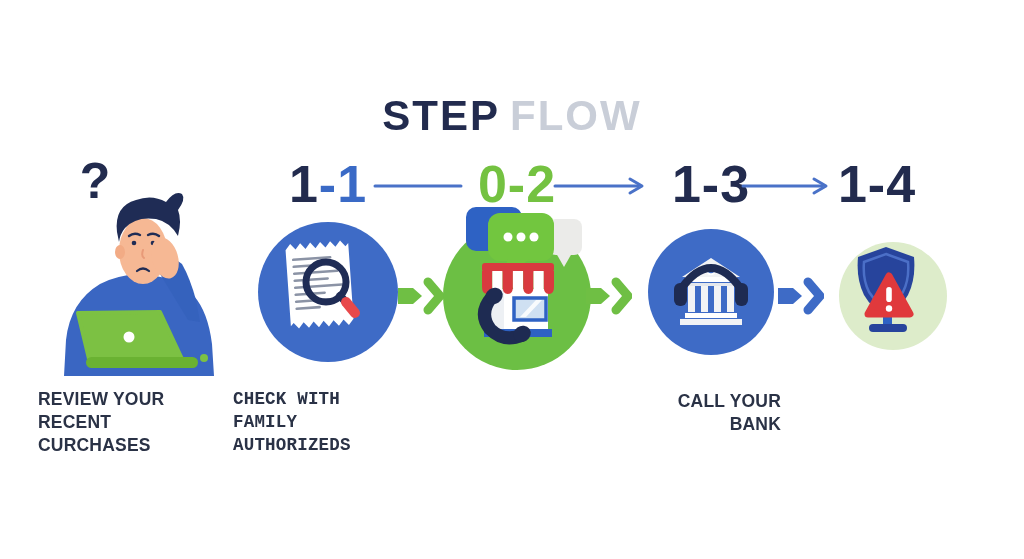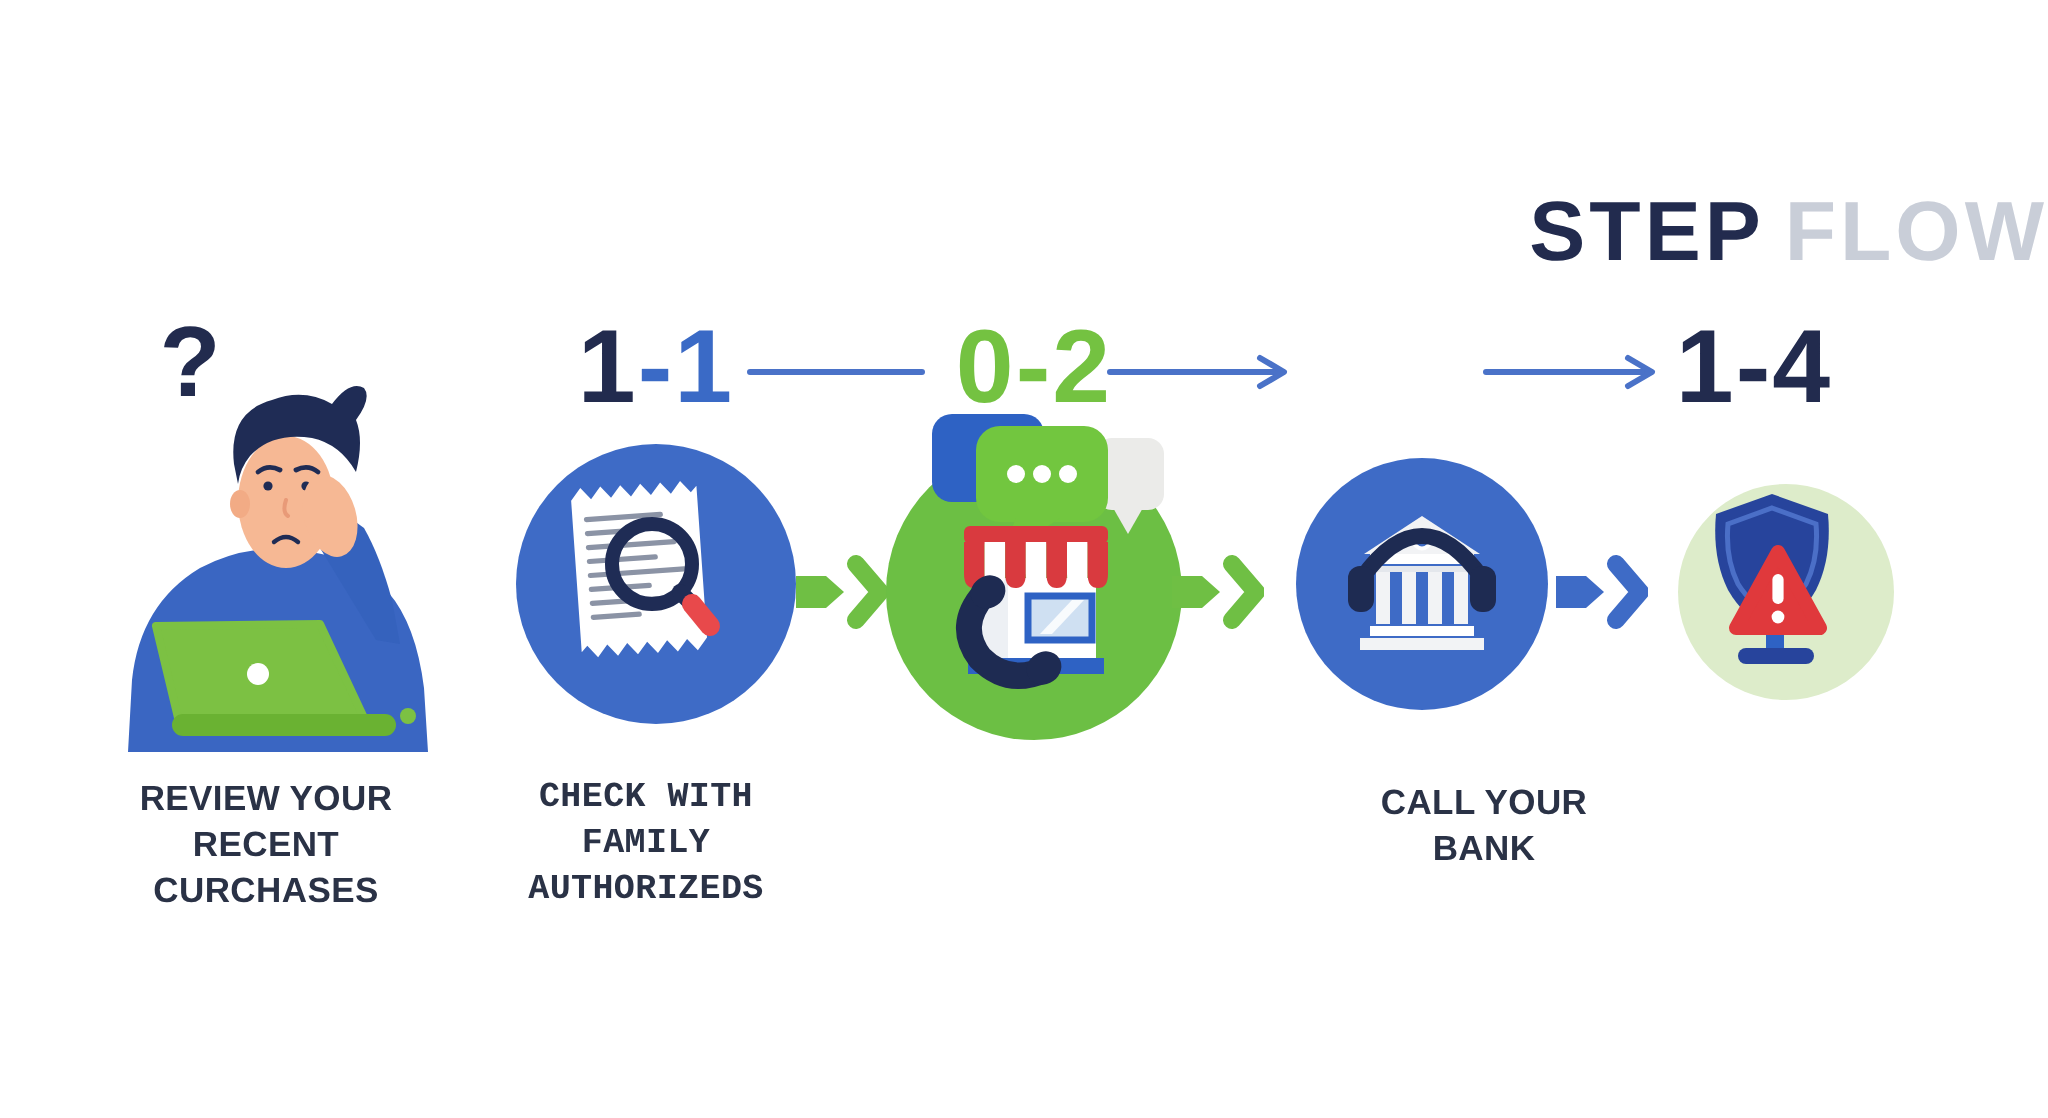--- a/index.html
+++ b/index.html
@@ -2,21 +2,21 @@
 <html><head>
 <meta charset="utf-8">
 <style>
   html,body{margin:0;padding:0;background:#ffffff;}
   .canvas{
     position:relative;width:1024px;height:559px;background:#ffffff;overflow:hidden;
     font-family:"Liberation Sans", sans-serif;
   }
   
   .title{
-    position:absolute;left:0;top:92px;width:1024px;text-align:right;
+    position:absolute;left:0;top:92px;width:1024px;text-align:center;
     font-size:42px;font-weight:800;letter-spacing:2px;margin:0;
   }
   .t-primary{color:#222b4e;}
   .t-secondary{color:#c9ced8;margin-left:10px;}
 
   
   .qmark{
     position:absolute;left:70px;top:152px;width:50px;text-align:center;
     font-size:50px;font-weight:800;color:#222b4e;
   }
@@ -29,28 +29,28 @@
   .num-navy{color:#222b4e;}
   .num-blue{color:#3a6ac6;}
   .num-green{color:#74c241;}
   .pos-n1{left:258px;} .pos-n2{left:447px;text-align:center;} .pos-n3{left:641px;} .pos-n4{left:807px;}
 
   
   .abs{position:absolute;}
 
   
   .caption{
-    position:absolute;top:388px;width:180px;text-align:center;
+    position:absolute;top:388px;width:180px;
     font-size:17.5px;font-weight:700;color:#2a3246;line-height:1.32;
     letter-spacing:0.2px;white-space:pre-line;
   }
   .cap-intro{left:38px;width:190px;}
   .cap-s1{left:233px;font-family:Liberation Mono, monospace;}
   .cap-s2{left:427px;top:390px;}
-  .cap-s3{left:677px;width:130px;text-align:center;top:390px;}
+  .cap-s3{left:651px;width:130px;text-align:right;top:390px;}
   .cap-s4{left:808px;}
 </style>
 </head>
 <body>
 
 <div class="canvas">
 
   <h1 class="title"><span class="t-primary">STEP</span><span class="t-secondary">FLOW</span></h1>
 
   <div class="qmark">?</div>
@@ -79,20 +79,21 @@
 
     <path d="M50 169 L132 168 L155 217 L62 219 Z" fill="#7cc143" stroke="#7cc143" stroke-width="4" stroke-linejoin="round"></path>
     <circle cx="101" cy="193" r="5.5" fill="#ffffff"></circle>
 
     <rect x="58" y="213" width="112" height="11" rx="5.5" fill="#6ab232"></rect>
     <circle cx="176" cy="214" r="4" fill="#7cc143"></circle>
   </svg>
 
   <div class="stepnum pos-n1"><span class="num-navy">1</span><span class="num-blue">-1</span></div>
   <div class="stepnum pos-n2"><span class="num-green">0</span><span class="num-green">-2</span></div>
+  <div class="stepnum pos-n3"><span class="num-navy">1</span><span class="num-navy">-3</span></div>
   <div class="stepnum pos-n4"><span class="num-navy">1</span><span class="num-navy">-4</span></div>
 
   <svg class="abs" style="left:372px;top:180px" width="92" height="12" viewBox="0 0 92 12">
     <line x1="3" y1="6" x2="89" y2="6" stroke-width="3" stroke-linecap="round" stroke="#4a72c8"></line>
   </svg>
   <svg class="abs" style="left:552px;top:176px" width="96" height="20" viewBox="0 0 96 20">
     <line x1="3" y1="10" x2="86" y2="10" stroke-width="3" stroke-linecap="round" stroke="#4a72c8"></line>
     <path d="M78 3 L90 10 L78 17" fill="none" stroke-width="3" stroke-linecap="round" stroke-linejoin="round" stroke="#4a72c8"></path>
   </svg>
   <svg class="abs" style="left:740px;top:176px" width="92" height="20" viewBox="0 0 92 20">

